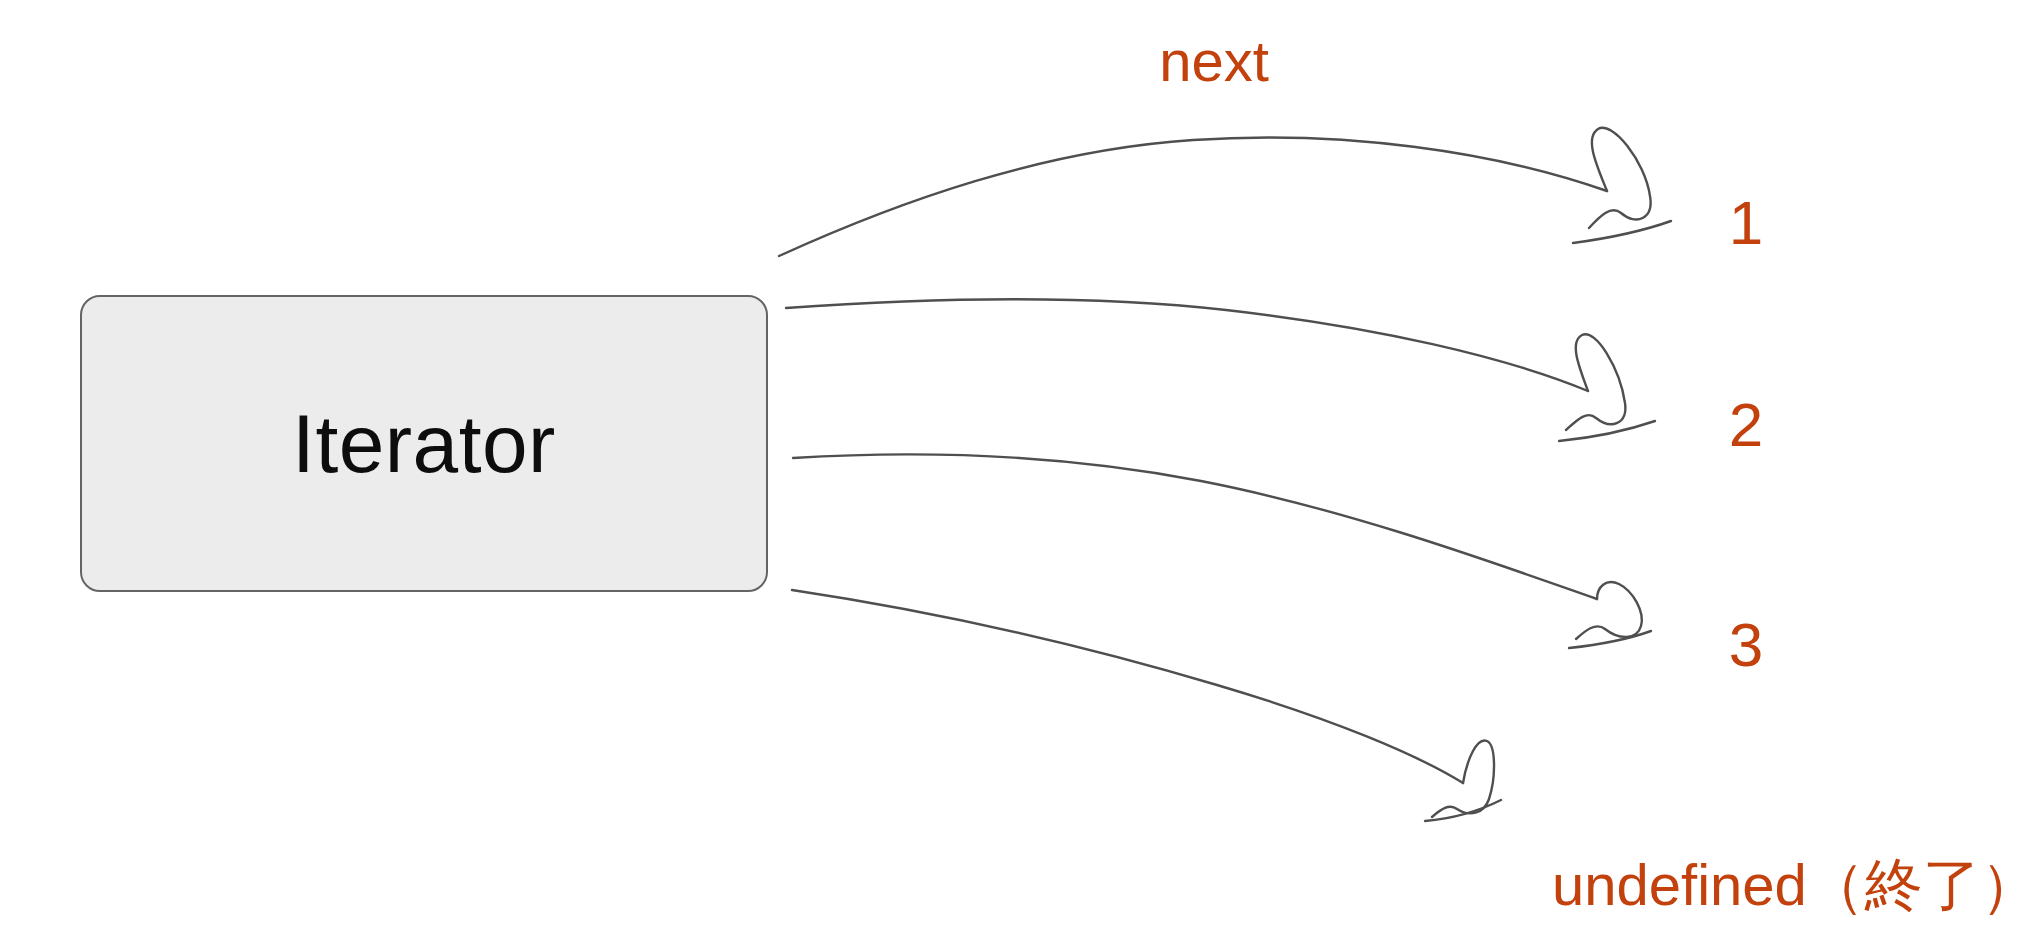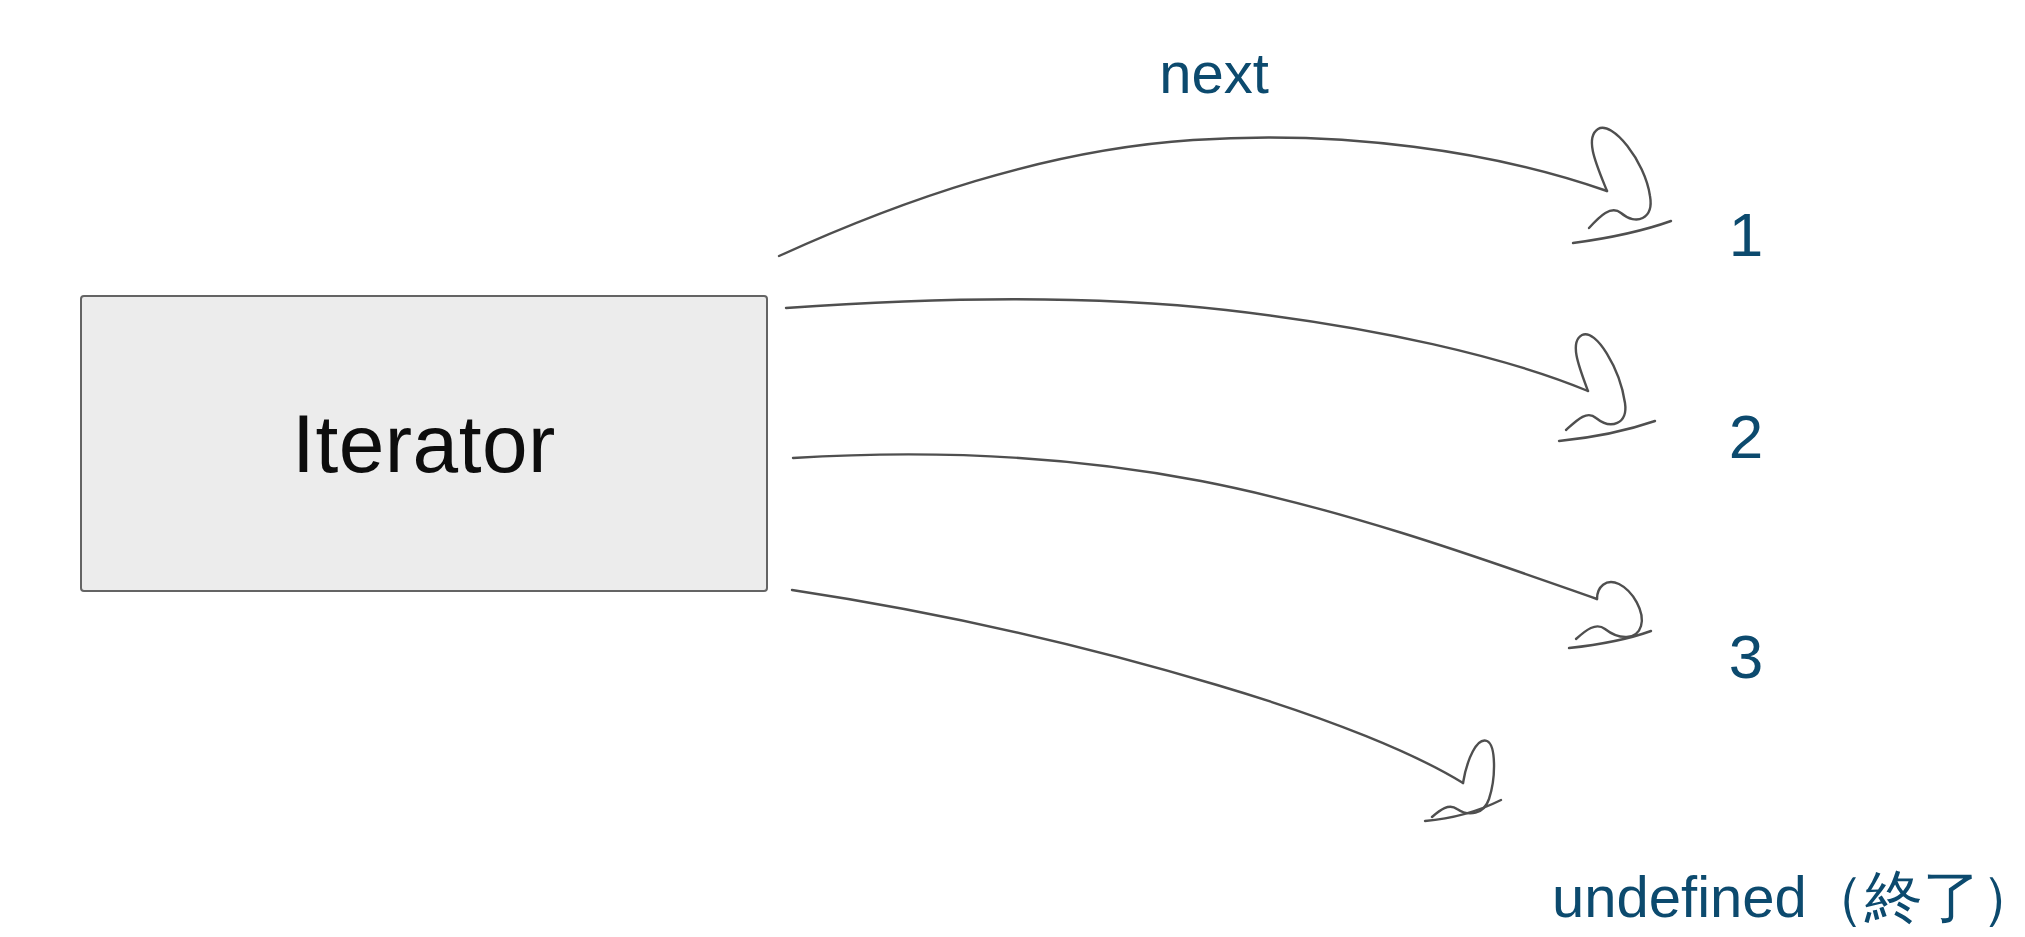--- a/index.html
+++ b/index.html
@@ -12,21 +12,21 @@
     font-family: "Liberation Sans", "DejaVu Sans", sans-serif;
   }
   .node {
     position: absolute;
     left: 80px;
     top: 295px;
     width: 688px;
     height: 297px;
     background: #ececec;
     border: 2px solid #646464;
-    border-radius: 4px;
+    border-radius: 20px;
     display: flex;
     align-items: center;
     justify-content: center;
     box-sizing: border-box;
   }
   .node-label {
     font-size: 82px;
     color: #0d0d0d;
     letter-spacing: 0.5px;
   }
@@ -39,25 +39,24 @@
   }
   svg.arrows path {
     fill: none;
     stroke: #4f4f4f;
     stroke-width: 2.4;
     stroke-linecap: round;
     stroke-linejoin: round;
   }
   .lbl {
     position: absolute;
-    color: #0c4a6e;
+    color: #c2410c;
     font-size: 62px;
     line-height: 1;
     white-space: nowrap;
-    margin-top: 12px;
   }
   .lbl-center { text-align: center; }
   #lbl-next { left: 1064px; top: 32px;  width: 300px; font-size: 58px; }
   #lbl-r1   { left: 1696px; top: 192px; width: 100px; }
   #lbl-r2   { left: 1696px; top: 394px; width: 100px; }
   #lbl-r3   { left: 1696px; top: 614px; width: 100px; }
   #lbl-r4   { left: 1552px; top: 856px; font-size: 58px; }
 </style>
 </head>
 <body>

